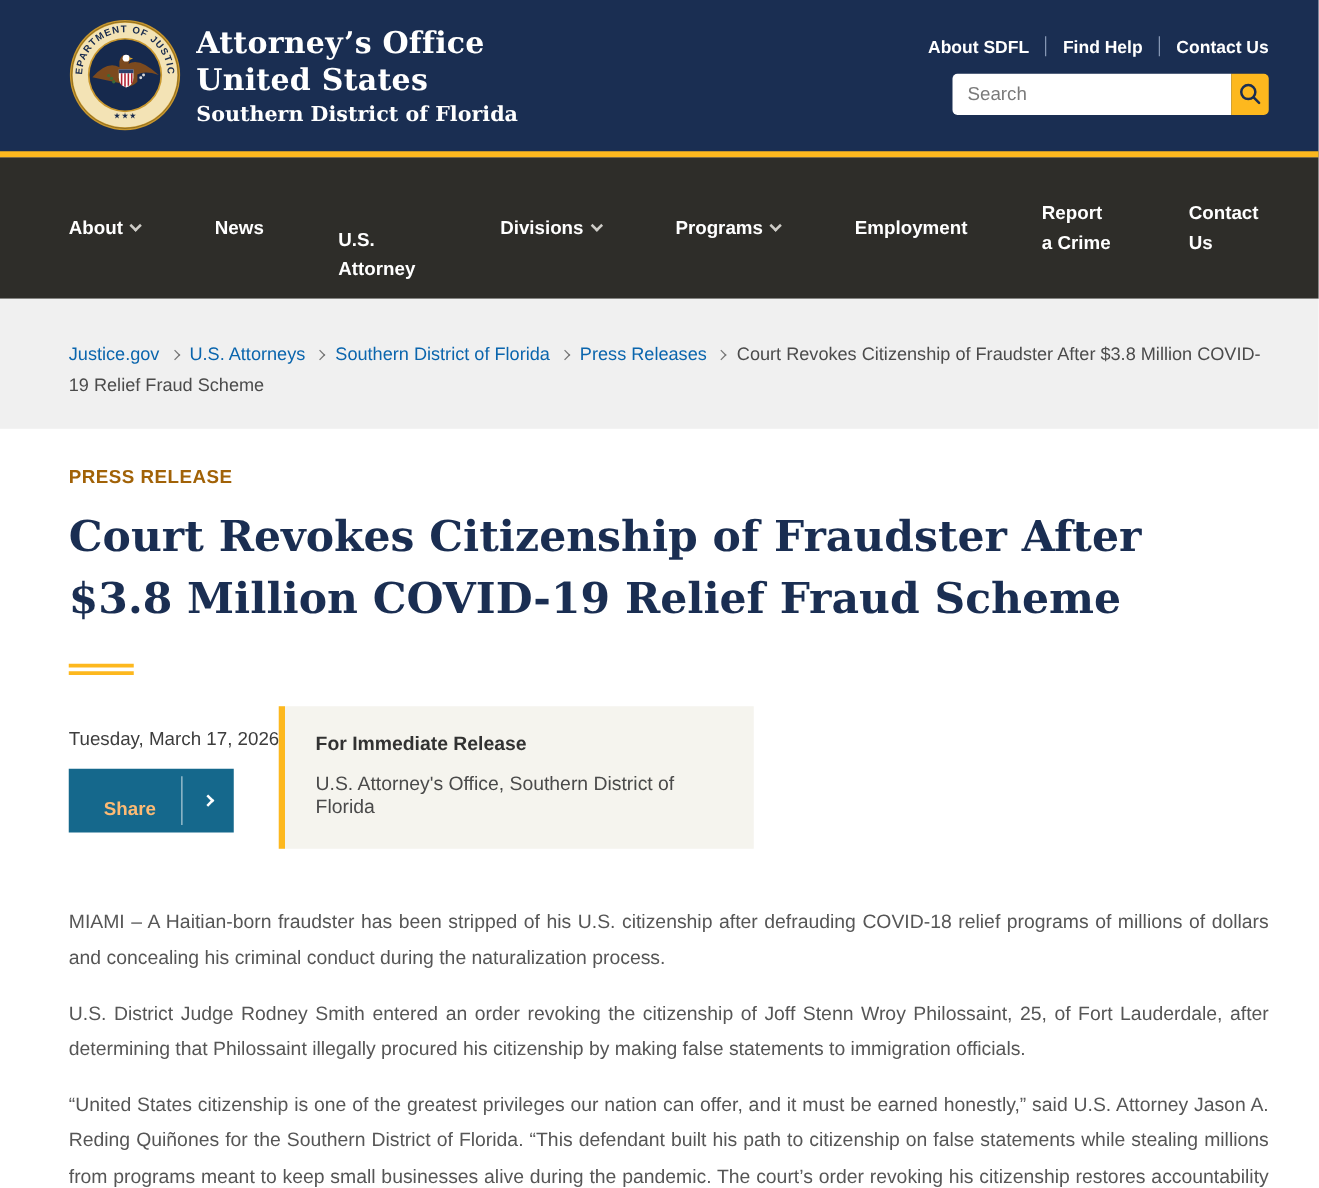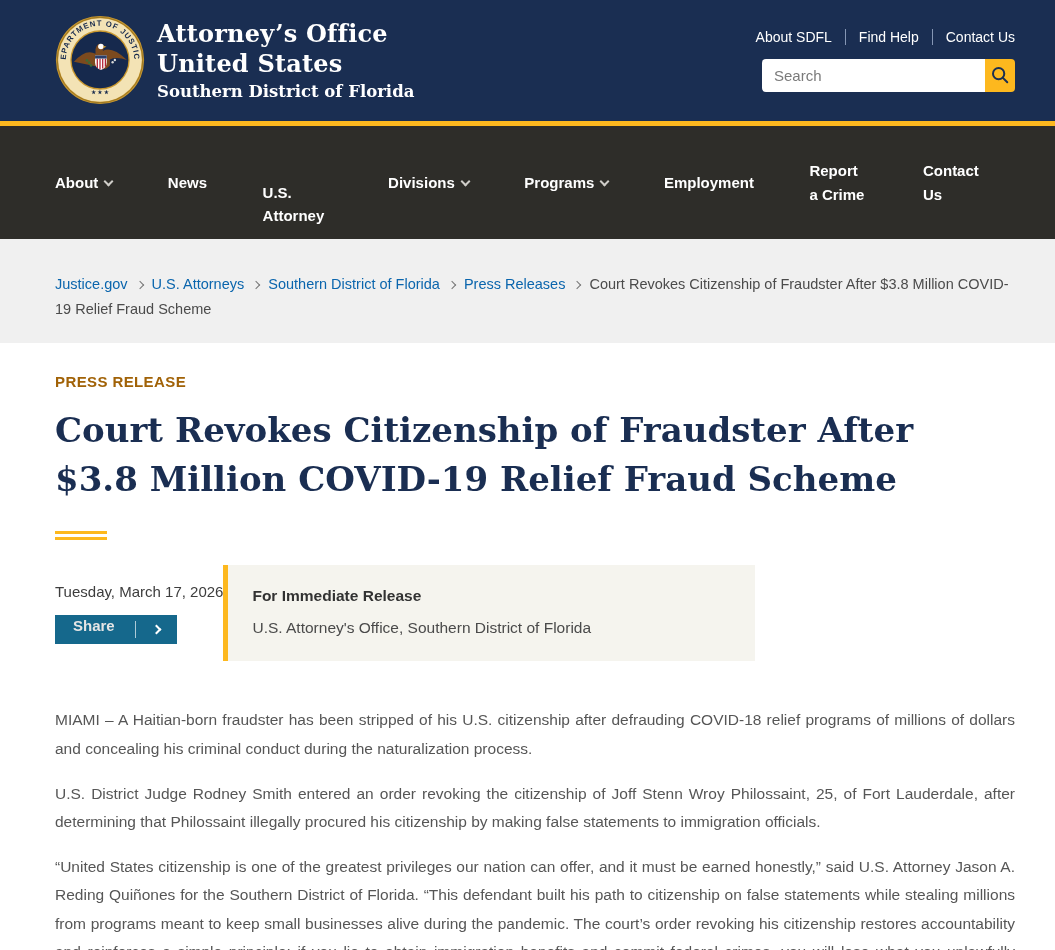--- a/index.html
+++ b/index.html
@@ -21,21 +21,21 @@
   }
   .brand { display: flex; align-items: center; gap: 12px; }
   .seal { width: 90px; height: 90px; flex: 0 0 auto; }
   .brand-text { color: #ffffff; font-family: "DejaVu Serif", "Liberation Serif", serif; }
   .brand-title { font-size: 24px; font-weight: bold; line-height: 1.22; letter-spacing: 0.2px; }
   .brand-district { font-size: 16.5px; font-weight: bold; margin-top: 4px; }
 
   .header-right { margin-left: auto; display: flex; flex-direction: column; align-items: flex-end; gap: 14px; }
   .top-links { display: flex; align-items: center; }
   .top-link {
-    color: #ffffff; font-size: 14px; font-weight: normal; text-decoration: none;
+    color: #ffffff; font-size: 14px; font-weight: bold; text-decoration: none;
     padding: 0 13px; cursor: pointer;
   }
   .top-link:first-child { padding-left: 0; }
   .top-link:last-child { padding-right: 0; }
   .top-sep { width: 1px; height: 16px; background: #8596b4; }
 
   .search-box { display: flex; width: 253px; height: 33px; justify-content: flex-end; }
   .search-input {
     flex: 1; border: none; outline: none;
     border-radius: 4px 0 0 4px;
@@ -46,21 +46,21 @@
   .search-btn {
     width: 40px; border: none; cursor: pointer;
     background: #fdb81e; border-radius: 0 4px 4px 0;
     display: flex; align-items: center; justify-content: center;
   }
 
   
   .main-nav {
     background: #2e2d29;
     height: 113px;
-    padding: 0 68px 0 55px;
+    padding: 0 40px 0 55px;
     display: flex;
     align-items: center;
     justify-content: space-between;
   }
   .nav-item {
     color: #ffffff; font-size: 15px; font-weight: bold; line-height: 1.55;
     text-decoration: none; cursor: pointer; display: inline-block;
   }
   .nav-item .nv { white-space: nowrap; }
   .nav-w70 { width: 70px; margin-top: 43px; } .nav-w70 .nv { white-space: normal; }
@@ -103,31 +103,31 @@
   }
 
   .meta-row { margin-top: 25px; display: flex; align-items: flex-start; }
   .meta-left { padding-top: 18px; }
   .article-date { color: #3d3d3d; font-size: 15px; }
   .share-btn {
     margin-top: 15px; display: inline-flex; align-items: stretch;
     background: #15688c; border: none; cursor: pointer;
     color: #fff; font-family: "Liberation Sans", sans-serif;
   }
-  .share-label { font-size: 15px; font-weight: bold; color: #e5e5e5; padding: 2px 20px 10px 18px; }
+  .share-label { font-size: 15px; font-weight: bold; color: #fdba74; padding: 24px 20px 10px 18px; margin-left: 10px; }
   .share-sep { width: 1px; background: rgba(255,255,255,0.65); margin: 6px 0; }
   .share-chevron-wrap { display: flex; align-items: center; padding: 0 17px; }
   .share-chevron {
     display: inline-block; width: 7px; height: 7px;
     border-top: 2px solid #fff; border-right: 2px solid #fff;
     transform: rotate(45deg);
   }
 
   .release-box {
-    width: 532px; background: #f5f4ee; border-left: 5px solid #fdb81e;
+    width: 380px; background: #f5f4ee; border-left: 5px solid #fdb81e;
     padding: 22px 24px 24px 24px;
   }
   .release-heading { color: #323232; font-size: 15.5px; font-weight: bold; }
   .release-office { color: #4a4a4a; font-size: 15.5px; margin-top: 14px; }
 
   .body-copy { margin-top: 45px; }
   .body-copy p {
     font-size: 15.5px; line-height: 1.82; color: #565656;
     text-align: justify; margin-bottom: 17px; max-width: 962px;
   }

